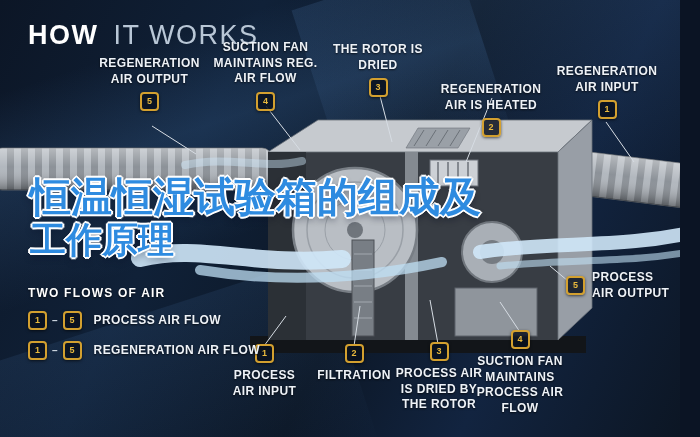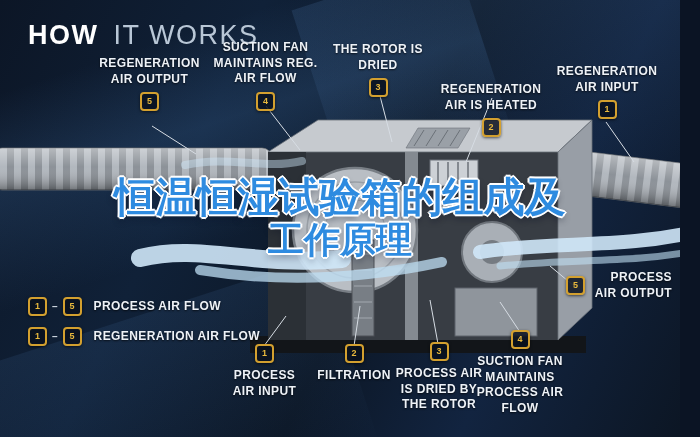--- a/index.html
+++ b/index.html
@@ -33,21 +33,21 @@
   .callout.top .badge{margin-top:5px;}
   .callout.bottom .badge{margin-bottom:5px;}
   .callout.side{display:flex;align-items:center;gap:7px;text-align:left;}
   #legend{position:absolute;left:28px;top:286px;z-index:5;}
   .legend-title{color:#ffffff;font-size:12px;font-weight:bold;letter-spacing:1.2px;
     text-shadow:0 1px 2px rgba(0,0,0,.7);}
   .legend-row{display:flex;align-items:center;gap:5px;margin-top:11px;}
   .legend-dash{color:#cfd8e2;font-size:10px;font-weight:bold;}
   .legend-row .clabel{margin-left:7px;}
   #headline{
-    position:absolute;left:30px;right:30px;top:176px;z-index:9;text-align:center;
+    position:absolute;left:30px;right:30px;top:176px;z-index:9;text-align:left;
     font-weight:bold;color:#2e8be0;pointer-events:none;
     text-shadow:-2px 0 #fff,2px 0 #fff,0 -2px #fff,0 2px #fff,
       -1px -1px #fff,1px -1px #fff,-1px 1px #fff,1px 1px #fff,0 4px 7px rgba(0,10,30,.45);
   }
   #headline .hl1{font-size:41px;line-height:1.05;}
   #headline .hl2{font-size:36px;line-height:1.15;}
 </style>
 </head>
 <body>
 
@@ -185,24 +185,25 @@
   <div class="callout bottom" style="left:388px;top:340px;width:102px;">
     <div class="badge">3</div>
     <div class="clabel">PROCESS AIR IS DRIED BY THE ROTOR</div>
   </div>
   <div class="callout bottom" style="left:468px;top:328px;width:104px;">
     <div class="badge">4</div>
     <div class="clabel">SUCTION FAN MAINTAINS PROCESS AIR FLOW</div>
   </div>
   <div class="callout side" style="left:566px;top:270px;width:118px;">
     <div class="badge">5</div>
-    <div class="clabel" style="width:80px;text-align:right;">PROCESS AIR OUTPUT</div>
+    <div class="clabel" style="width:80px;">PROCESS AIR OUTPUT</div>
   </div>
 
   <div id="legend">
+    <div class="legend-title">TWO FLOWS OF AIR</div>
     <div class="legend-row">
       <span class="badge">1</span>
       <span class="legend-dash">–</span>
       <span class="badge">5</span>
       <span class="clabel">PROCESS AIR FLOW</span>
     </div>
     <div class="legend-row">
       <span class="badge">1</span>
       <span class="legend-dash">–</span>
       <span class="badge">5</span>

